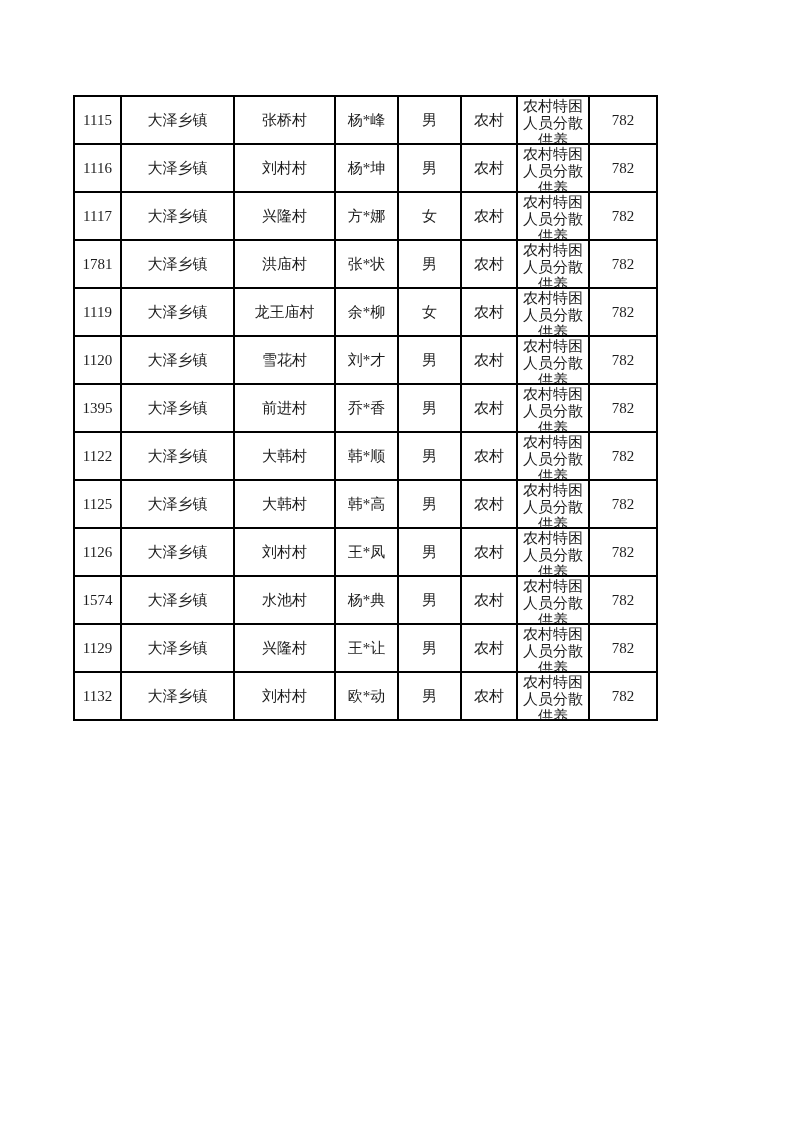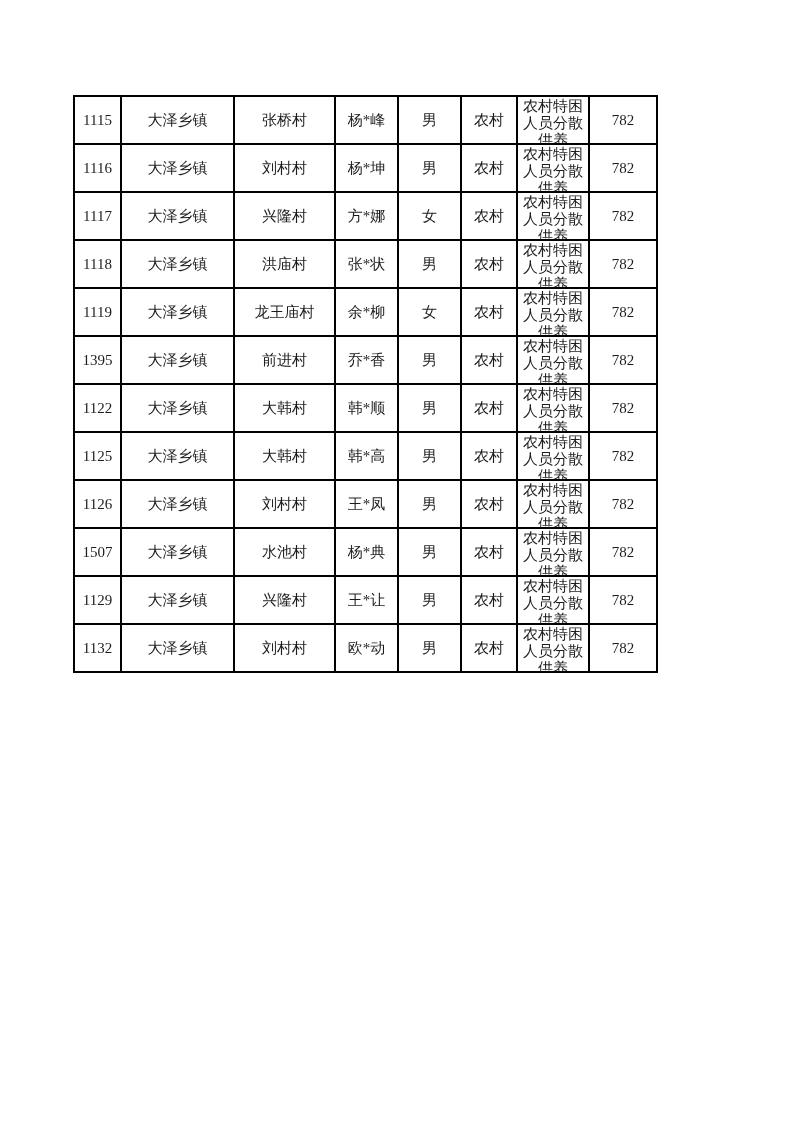--- a/index.html
+++ b/index.html
@@ -93,21 +93,21 @@
           <td>兴隆村</td>
           <td>方*娜</td>
           <td>女</td>
           <td>农村</td>
           <td class="cat">
             <div class="clip">农村特困人员分散供养</div>
           </td>
           <td>782</td>
         </tr>
         <tr>
-          <td>1118</td>
+          <td>1781</td>
           <td>大泽乡镇</td>
           <td>洪庙村</td>
           <td>张*状</td>
           <td>男</td>
           <td>农村</td>
           <td class="cat">
             <div class="clip">农村特困人员分散供养</div>
           </td>
           <td>782</td>
         </tr>
@@ -117,20 +117,32 @@
           <td>龙王庙村</td>
           <td>余*柳</td>
           <td>女</td>
           <td>农村</td>
           <td class="cat">
             <div class="clip">农村特困人员分散供养</div>
           </td>
           <td>782</td>
         </tr>
         <tr>
+          <td>1120</td>
+          <td>大泽乡镇</td>
+          <td>雪花村</td>
+          <td>刘*才</td>
+          <td>男</td>
+          <td>农村</td>
+          <td class="cat">
+            <div class="clip">农村特困人员分散供养</div>
+          </td>
+          <td>782</td>
+        </tr>
+        <tr>
           <td>1395</td>
           <td>大泽乡镇</td>
           <td>前进村</td>
           <td>乔*香</td>
           <td>男</td>
           <td>农村</td>
           <td class="cat">
             <div class="clip">农村特困人员分散供养</div>
           </td>
           <td>782</td>
@@ -165,21 +177,21 @@
           <td>刘村村</td>
           <td>王*凤</td>
           <td>男</td>
           <td>农村</td>
           <td class="cat">
             <div class="clip">农村特困人员分散供养</div>
           </td>
           <td>782</td>
         </tr>
         <tr>
-          <td>1507</td>
+          <td>1574</td>
           <td>大泽乡镇</td>
           <td>水池村</td>
           <td>杨*典</td>
           <td>男</td>
           <td>农村</td>
           <td class="cat">
             <div class="clip">农村特困人员分散供养</div>
           </td>
           <td>782</td>
         </tr>

